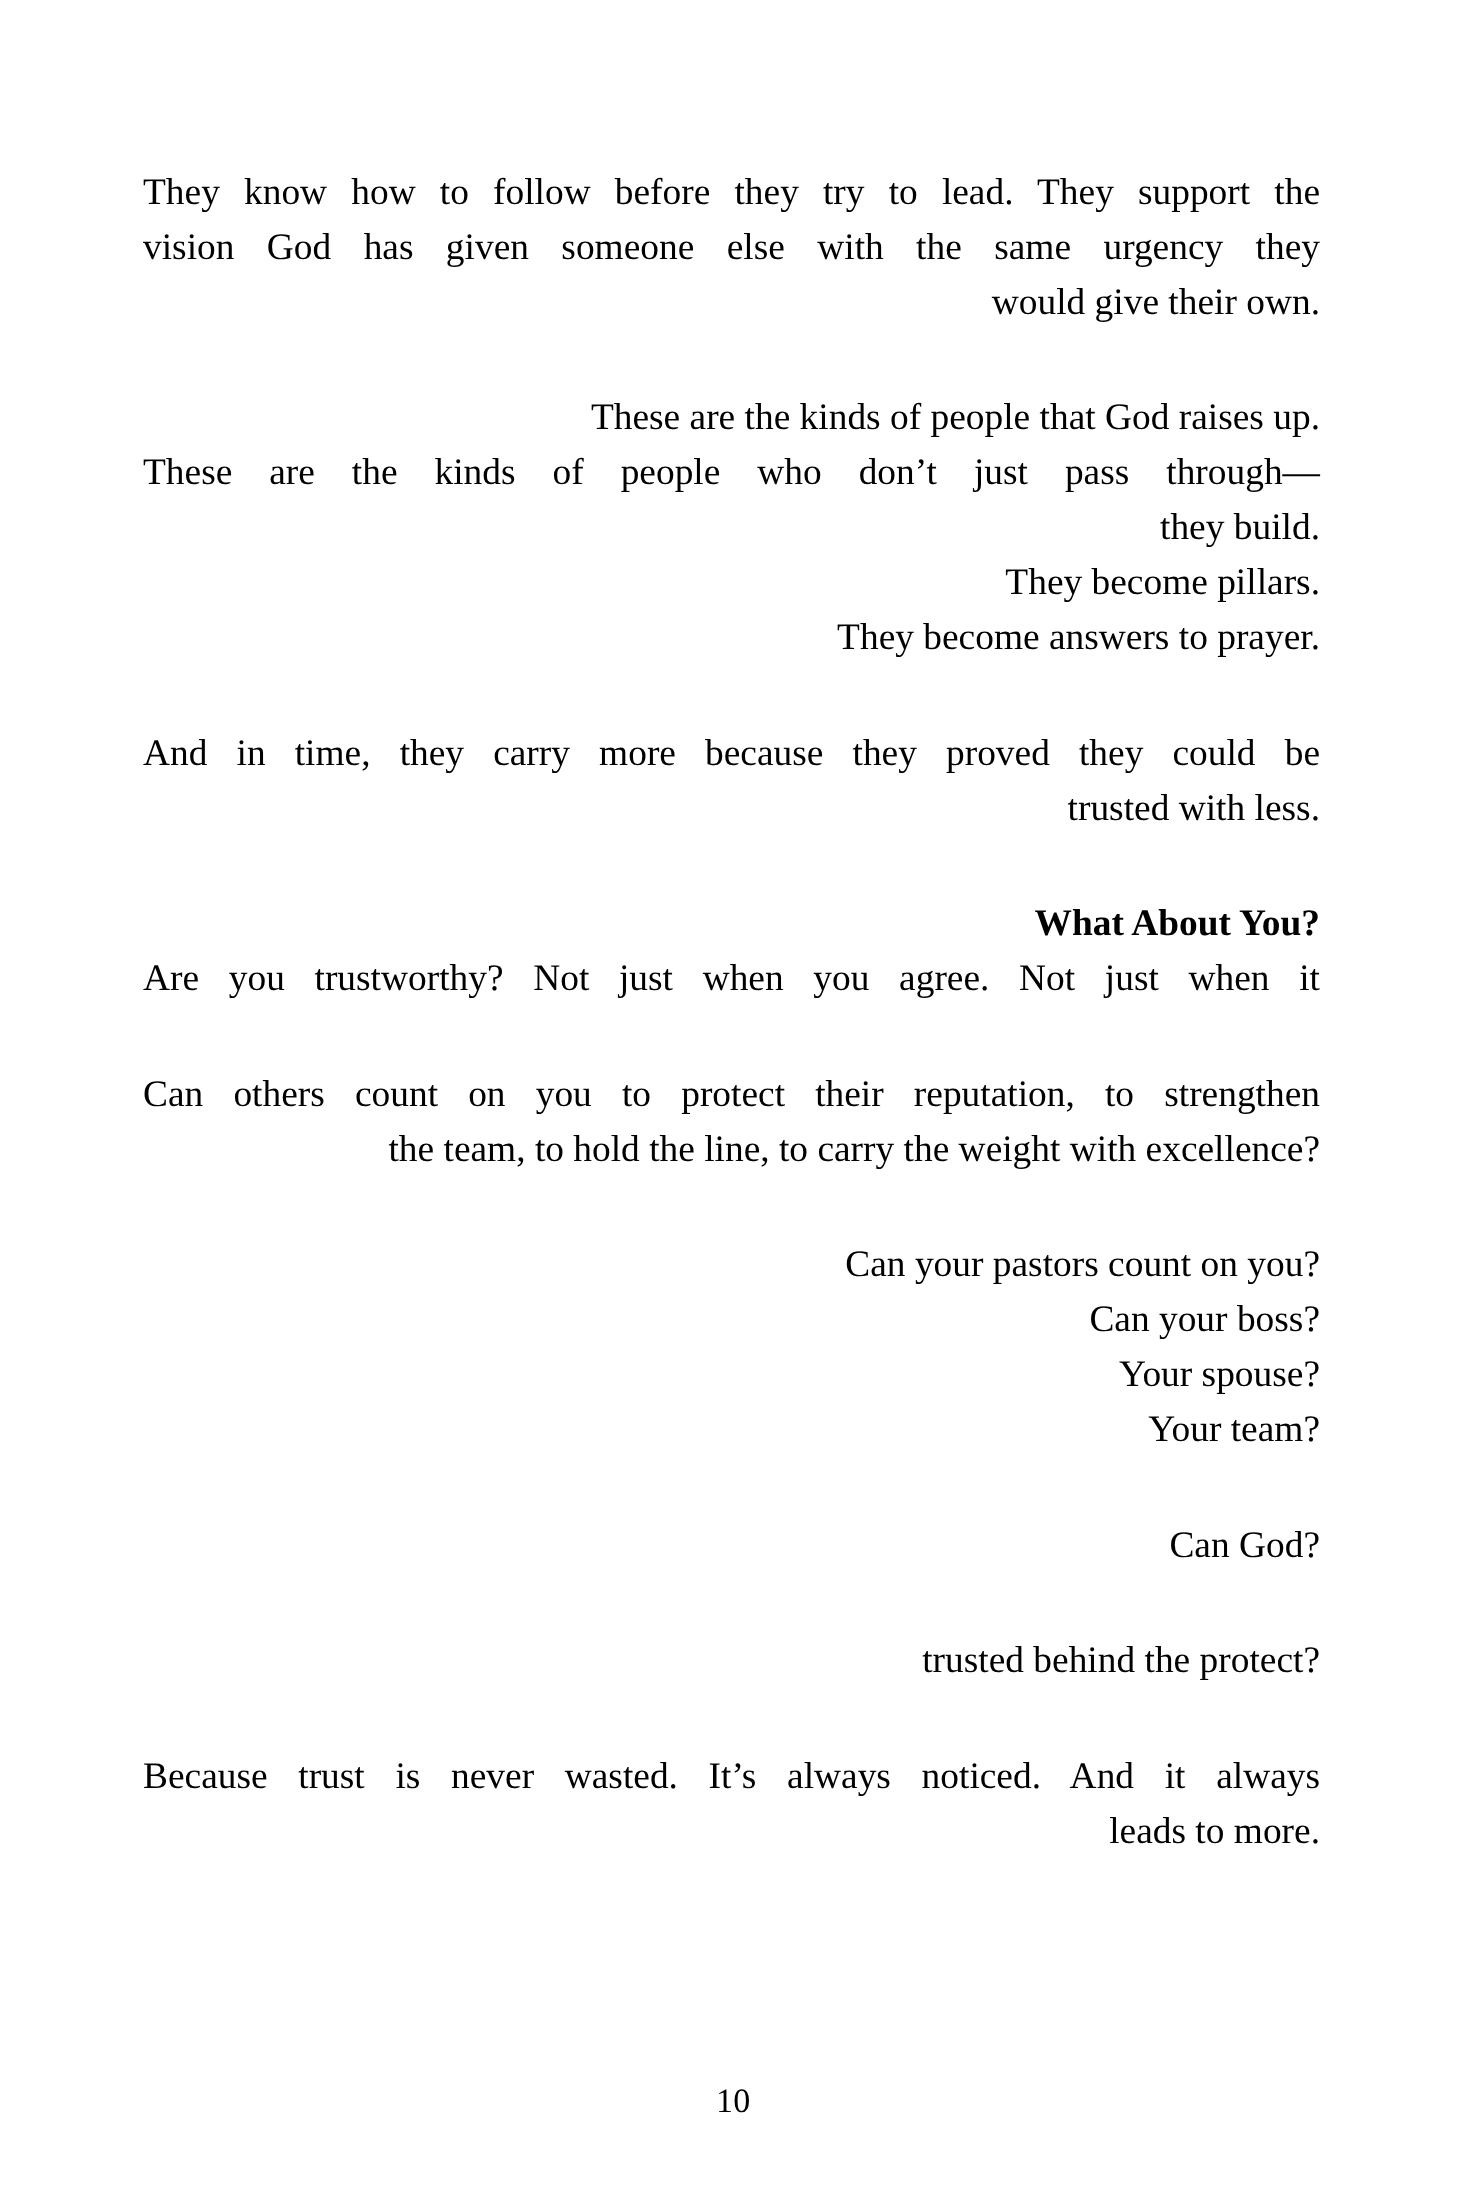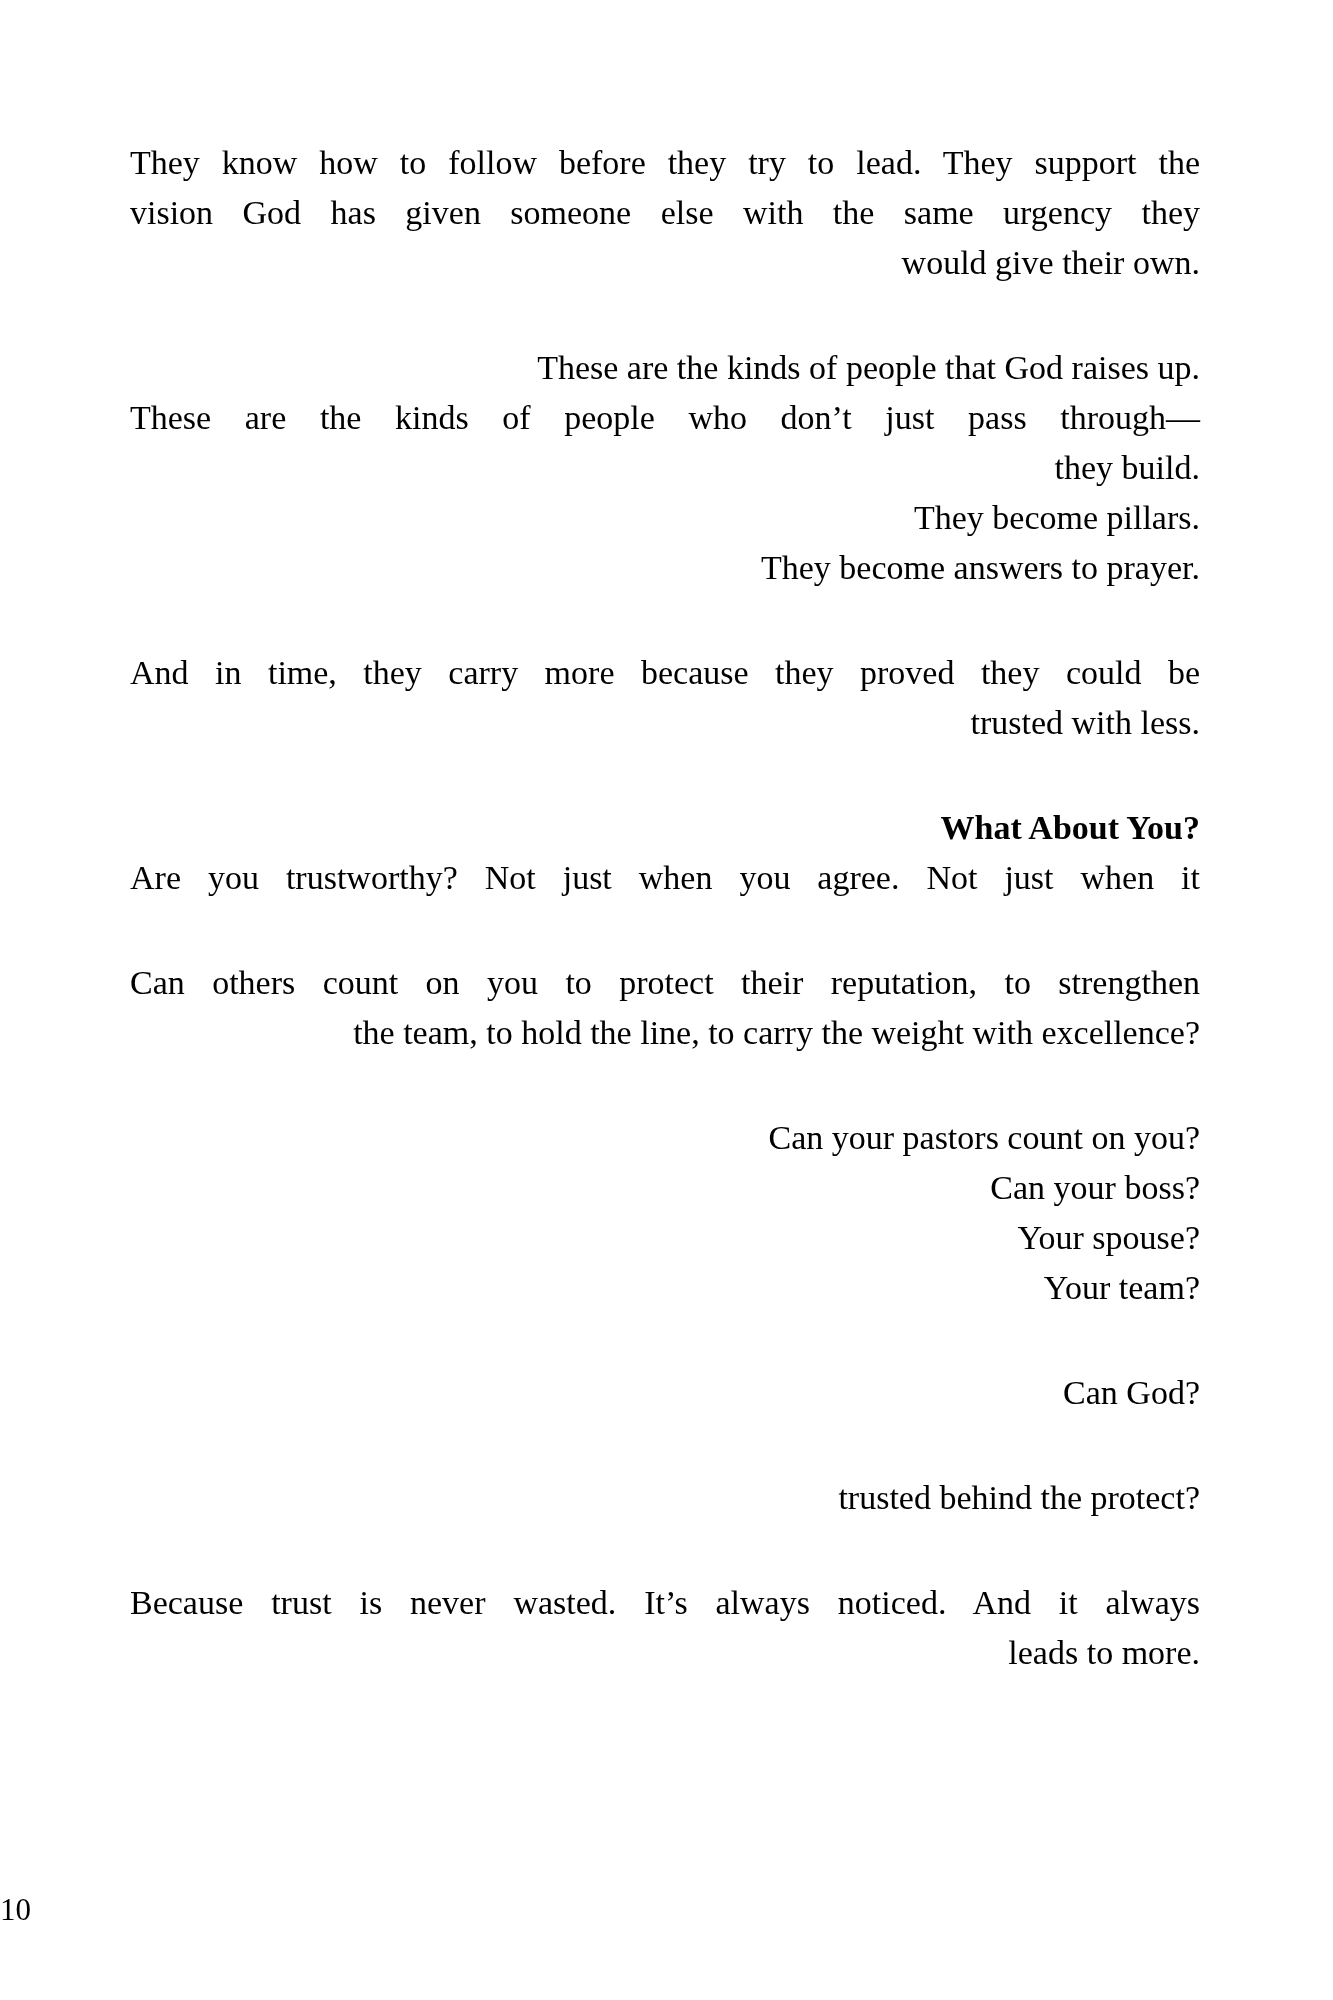--- a/index.html
+++ b/index.html
@@ -18,42 +18,42 @@
   }
   .text-block {
     position: absolute;
     left: 130px;
     top: 134px;
     width: 1070px;
     font-size: 34px;
     line-height: 50px;
   }
   .para {
-    margin: 4px 0 55px 0;
+    margin: 16px 0 55px 0;
   }
   .para:last-child {
     margin-bottom: 0;
   }
   .line {
     text-align: right;
     white-space: normal;
   }
   .line.justify {
     text-align: justify;
     text-align-last: justify;
   }
   .line.bold {
     font-weight: bold;
   }
   .page-number {
     position: absolute;
     top: 1890px;
     left: 0;
     width: 100%;
-    text-align: left;
+    text-align: center;
     font-size: 31px;
     line-height: 40px;
   }
 </style>
 </head>
 <body>
 
 <div class="page">
   <div class="text-block">
       <div class="para">

